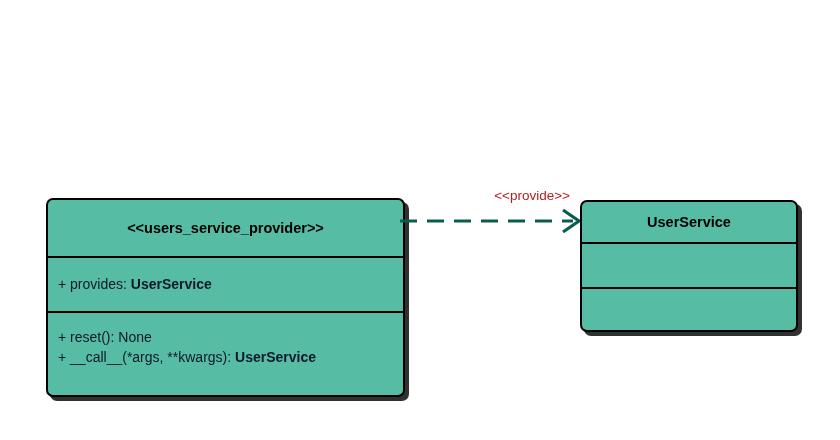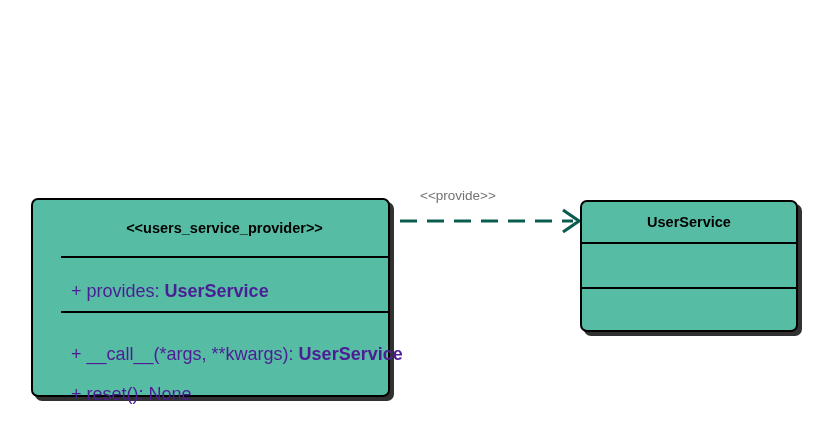--- a/index.html
+++ b/index.html
@@ -70,25 +70,24 @@
   .compartment {
     box-sizing: border-box;
     position: relative;
   }
   .compartment + .compartment {
     border-top: 2.5px solid #000000;
   }
 
   
   #class-provider {
-    left: 31px;
+    left: 46px;
     top: 198px;
     width: 359px;
     height: 199px;
-    padding-left: 28px;
   }
   #class-provider .c-title {
     height: 56px;
     display: flex;
     flex-direction: column;
     align-items: center;
     justify-content: center;
     line-height: 1.25;
   }
   #class-provider .c-attrs {
@@ -122,65 +121,64 @@
     height: 44px;
   }
 
   .class-name {
     font-size: 14.5px;
     font-weight: bold;
     color: #000000;
     white-space: nowrap;
   }
   .member-line {
-    font-size: 18px;
-    color: #4c1d95;
+    font-size: 14px;
+    color: #0f172a;
     white-space: nowrap;
     line-height: 1.45;
-    margin-top: 14px;
   }
   .member-line .bold {
     font-weight: bold;
   }
 
   
   .connector {
     position: absolute;
     left: 395px;
     top: 180px;
     width: 195px;
     height: 60px;
   }
   .connector-label {
     position: absolute;
     left: 420px;
     top: 188px;
     width: 150px;
-    text-align: left;
+    text-align: right;
     font-size: 13.5px;
-    color: #737373;
+    color: #b91c1c;
     white-space: nowrap;
   }
 </style>
 </head>
 <body>
 
 <div id="canvas">
 
 
   <div class="uml-class" id="class-provider">
     <div class="compartment c-title">
       <div class="class-name">&lt;&lt;users_service_provider&gt;&gt;</div>
     </div>
     <div class="compartment c-attrs">
       <div class="member-line"><span>+ provides: </span><span class="bold">UserService</span></div>
     </div>
     <div class="compartment c-methods">
+      <div class="member-line"><span>+ reset(): None</span><span class="bold"></span></div>
       <div class="member-line"><span>+ __call__(*args, **kwargs): </span><span class="bold">UserService</span></div>
-      <div class="member-line"><span>+ reset(): None</span><span class="bold"></span></div>
     </div>
   </div>
 
   <div class="connector-label">&lt;&lt;provide&gt;&gt;</div>
   <svg class="connector" width="195" height="60" viewBox="0 0 195 60">
     <line x1="5" y1="41" x2="178" y2="41" stroke="#0A5D4E" stroke-width="3.2" stroke-dasharray="17 10"></line>
     <path d="M 168 30 L 184 41 L 168 52" fill="none" stroke="#0A5D4E" stroke-width="3.2" stroke-linecap="butt" stroke-linejoin="miter"></path>
   </svg>
 
   <div class="uml-class" id="class-userservice">

